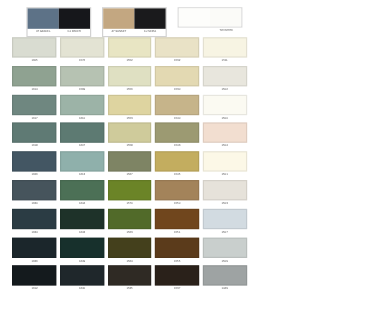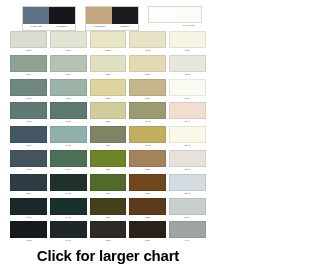--- a/index.html
+++ b/index.html
@@ -348,15 +348,14 @@
           <div class="cell-chip" style="background: rgb(42, 33, 26);"></div>
           <div class="cell-label">1537</div>
         </div>
         <div class="grid-cell">
           <div class="cell-chip" style="background: rgb(158, 163, 163);"></div>
           <div class="cell-label">1449</div>
         </div>
       </div>
     </div>
 
-  <div id="caption">Click for larger chart</div>
 
 </div>
 
 </body></html>

